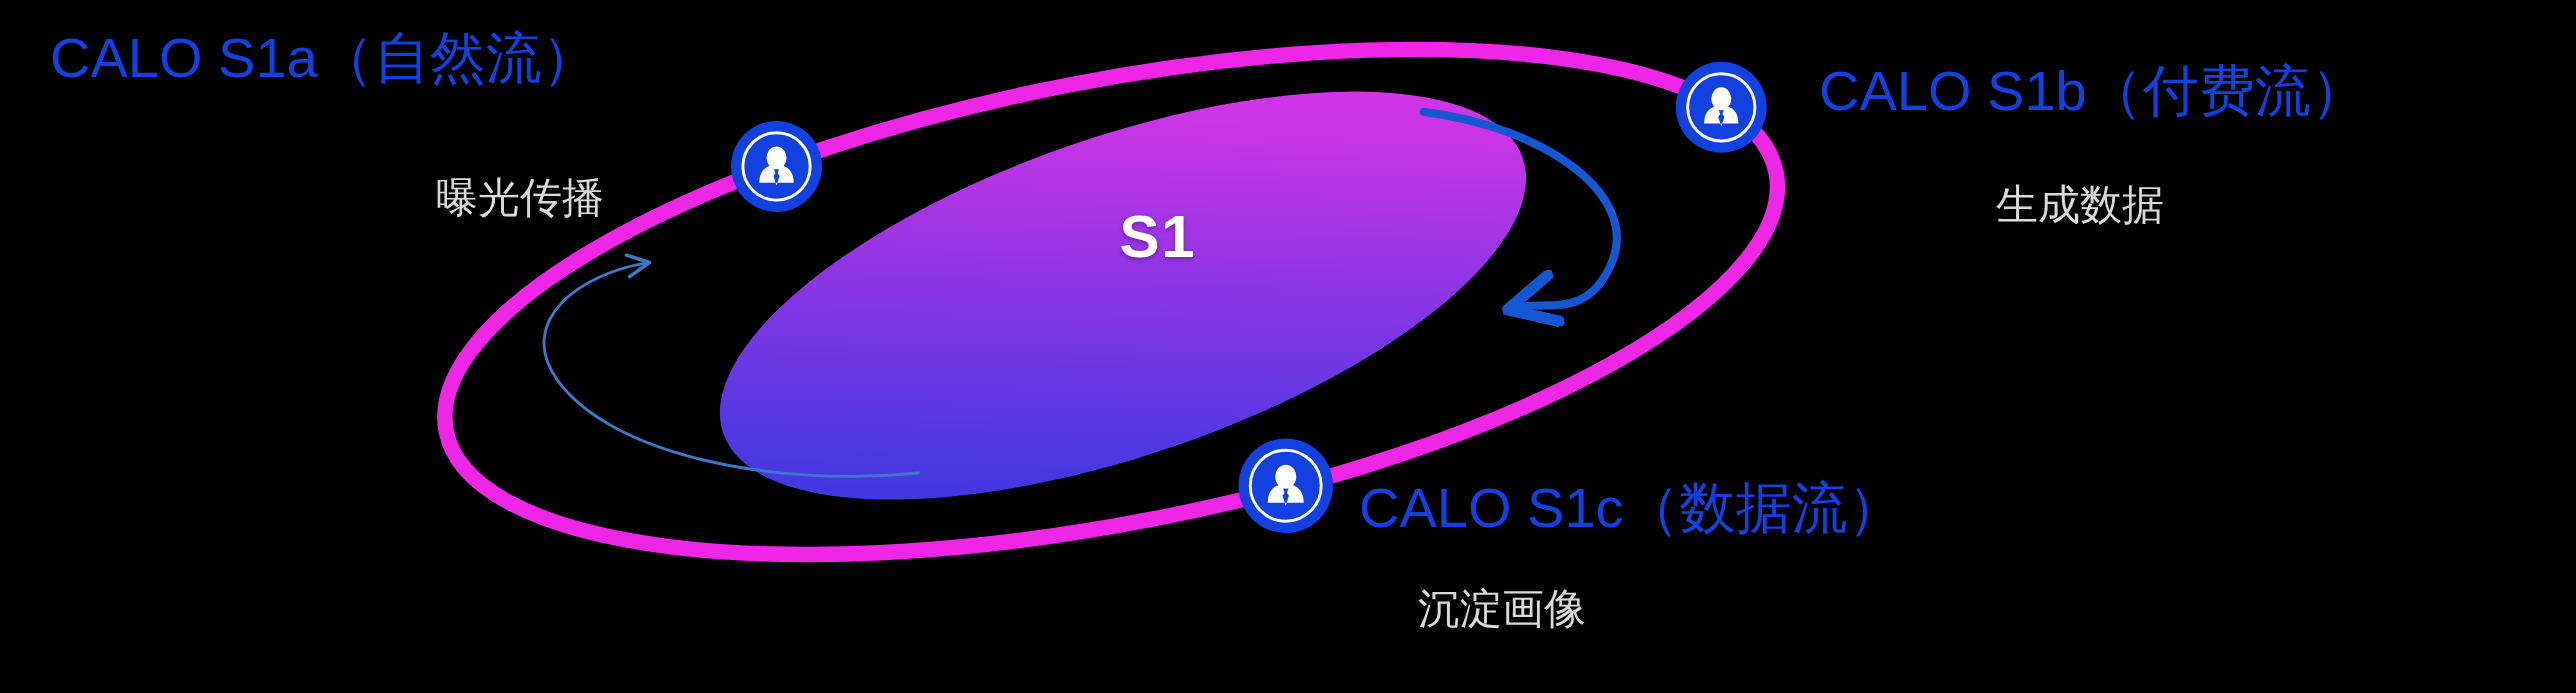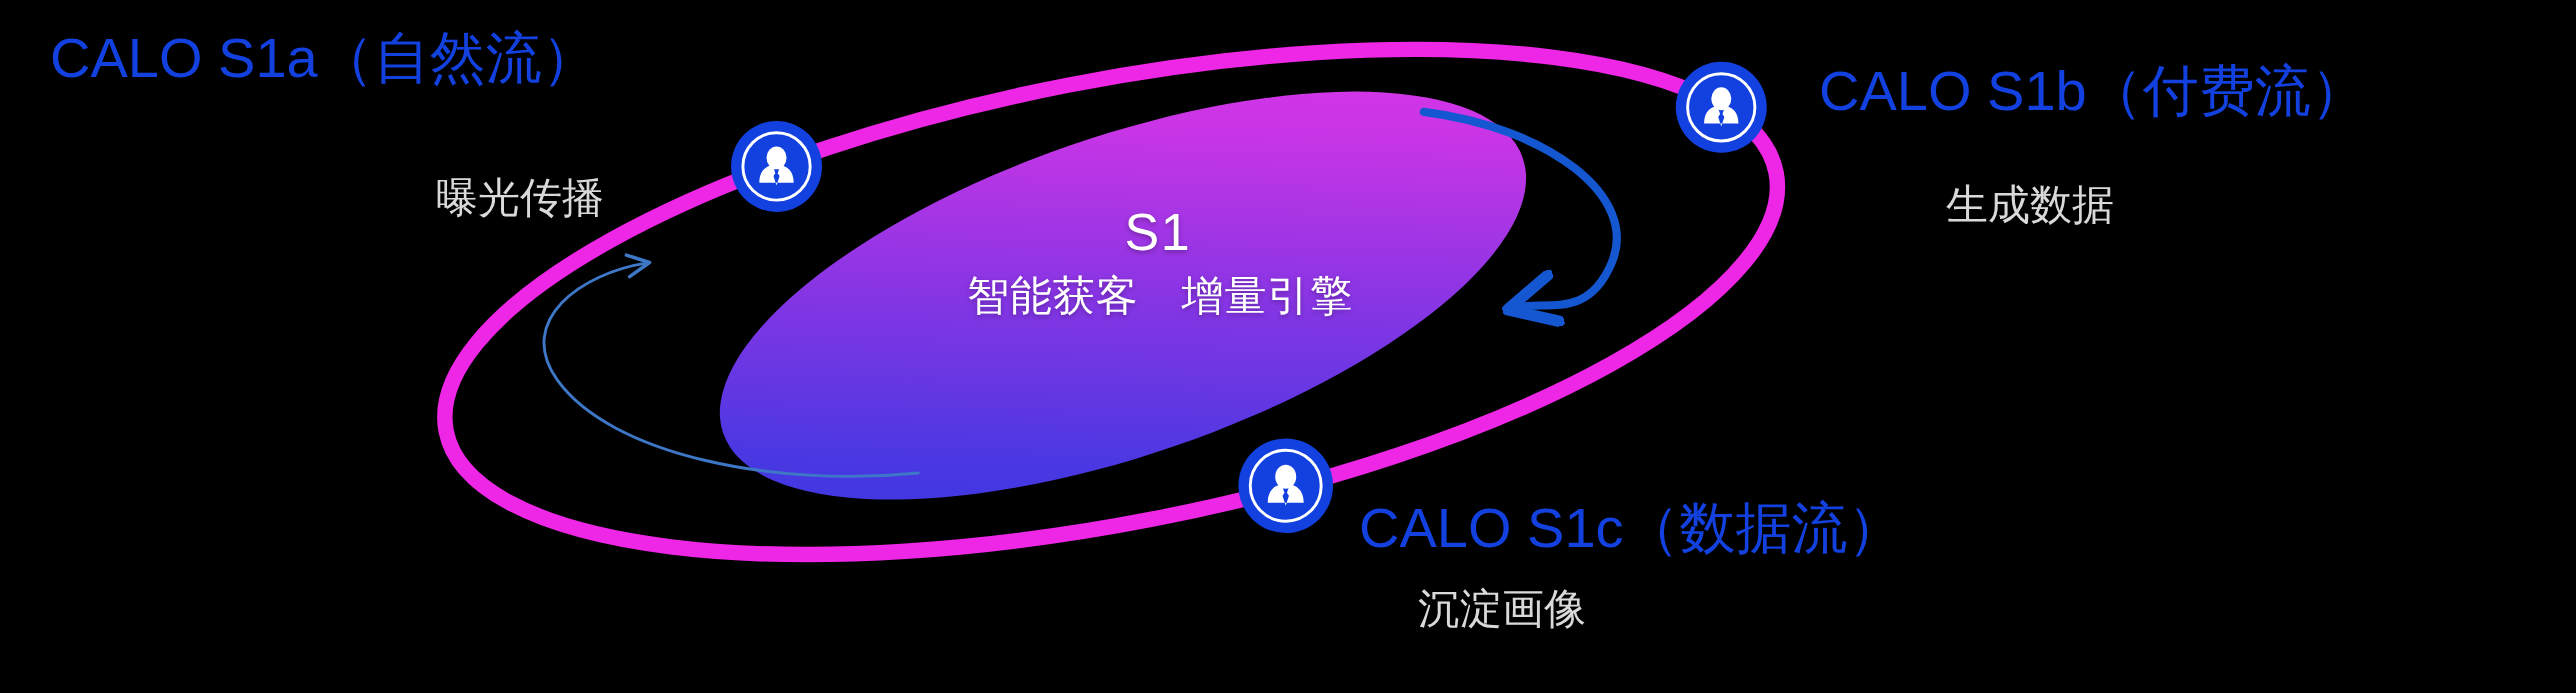--- a/index.html
+++ b/index.html
@@ -40,23 +40,23 @@
     font-size: 42px;
   }
   .core-text {
     position: absolute;
     text-align: center;
     color: #FFFFFF;
     white-space: nowrap;
     text-shadow: 0 1.8px 5.5px rgba(0,0,0,0.30);
   }
   .core-title {
-    font-size: 52px;
+    font-size: 60px;
     letter-spacing: 1.8px;
-    font-weight: 400;
+    font-weight: 700;
   }
   .core-tagline {
     font-size: 42px;
     letter-spacing: 0.9px;
     margin-top: 5.5px;
   }
 </style>
 </head>
 <body>
 
@@ -118,26 +118,25 @@
       <circle cx="1414" cy="534" r="39" fill="none" stroke="#FFFFFF" stroke-width="3.2"></circle>
       <g fill="#FFFFFF" transform="translate(1414,534) scale(1.1)">
         <ellipse cx="0" cy="-9" rx="10.5" ry="12"></ellipse>
         <path d="M -18 17 C -18 4, -10 -1, -4 -1 L -1.2 7 L -3.2 10 L 0 20 L 3.2 10 L 1.2 7 L 4 -1 C 10 -1, 18 4, 18 17 Z"></path>
       </g>
     </g>
   </svg>
 
   <div class="core-text" style="left:967px; top:202px; width:382px;">
     <div class="core-title">S1</div>
-    <div class="core-tagline">智能获客　增量引擎</div>
   </div>
 
   <div class="label label-title" style="left:50px; top:27px;text-align:right;">CALO S1a（自然流）</div>
   <div class="label label-sub" style="left:436px; top:143px;margin-top:32px;">曝光传播</div>
 
   <div class="label label-title" style="left:1819px; top:60px;">CALO S1b（付费流）</div>
-  <div class="label label-sub" style="left:1946px; top:182px;">生成数据</div>
+  <div class="label label-sub" style="left:1996px; top:182px;">生成数据</div>
 
-  <div class="label label-title" style="left:1359px; top:477px;margin-top:20px;">CALO S1c（数据流）</div>
+  <div class="label label-title" style="left:1359px; top:477px;">CALO S1c（数据流）</div>
   <div class="label label-sub" style="left:1418px; top:586px;">沉淀画像</div>
 
 </div>
 
 
 </body></html>

